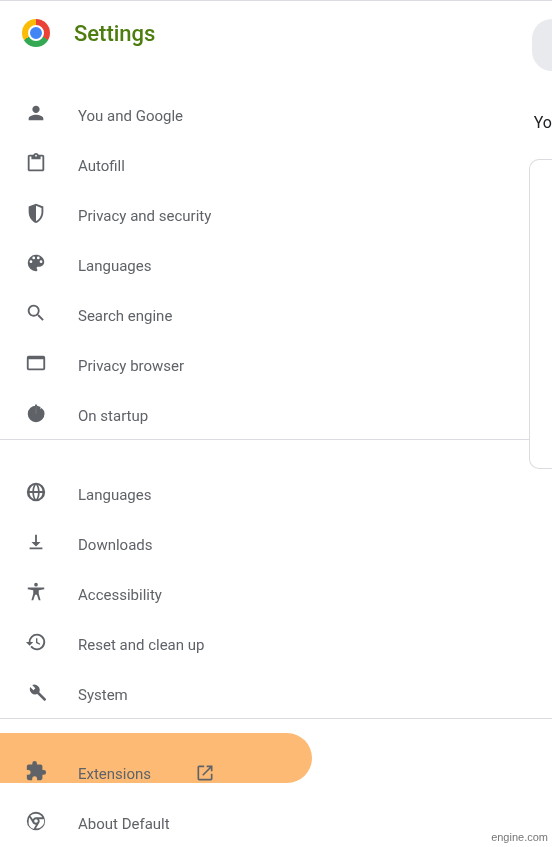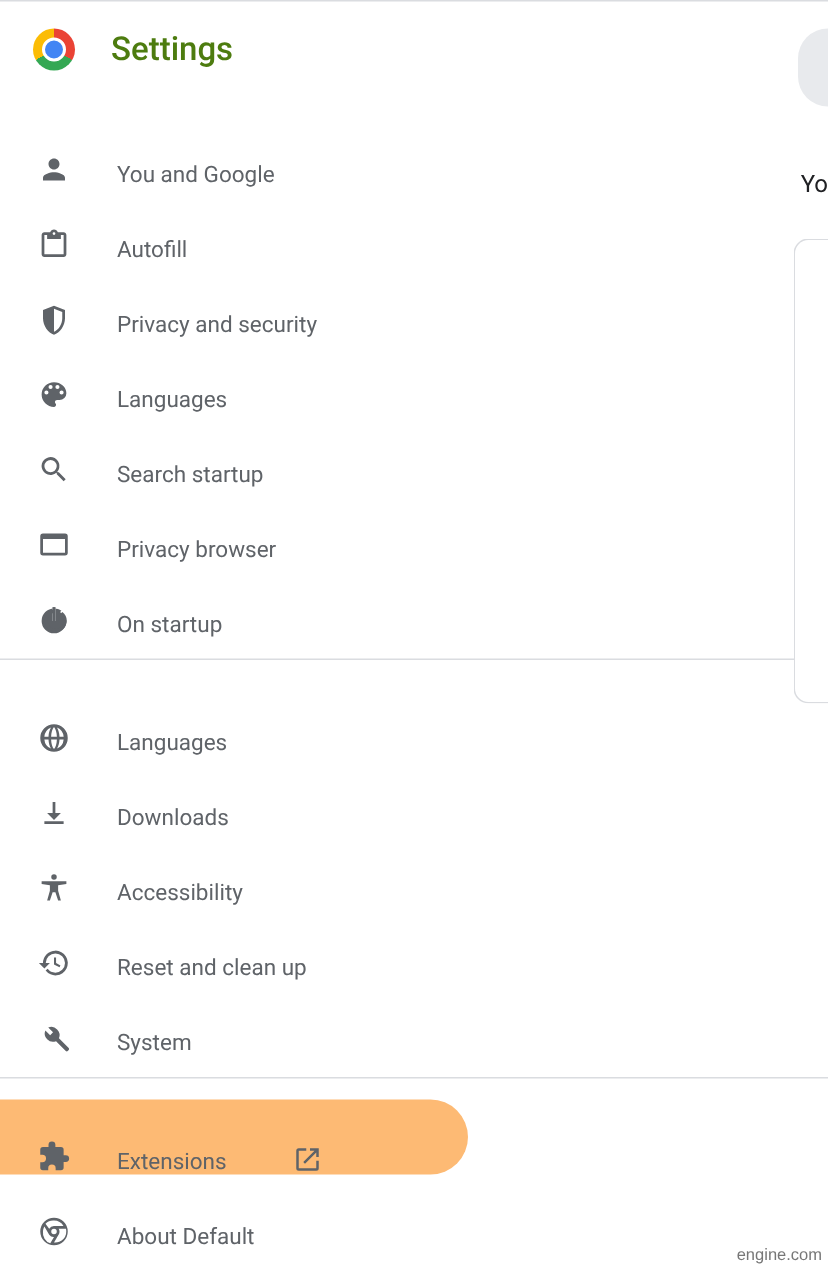--- a/index.html
+++ b/index.html
@@ -180,21 +180,21 @@
     </span>
     <span>Languages</span>
   </div>
 
   <div class="sidebar-item">
     <span class="icon">
       <svg viewBox="0 0 24 24">
           <path d="M15.5 14h-.8l-.3-.3a6.5 6.5 0 10-.7.7l.3.3v.8l5 5 1.5-1.5-5-5zm-6 0a4.5 4.5 0 110-9 4.5 4.5 0 010 9z"></path>
         </svg>
     </span>
-    <span>Search startup</span>
+    <span>Search engine</span>
   </div>
 
   <div class="sidebar-item">
     <span class="icon">
       <svg viewBox="0 0 24 24">
           <path d="M20 4H4a2 2 0 00-2 2v12a2 2 0 002 2h16a2 2 0 002-2V6a2 2 0 00-2-2zm0 14H4V8h16v10z"></path>
         </svg>
     </span>
     <span>Privacy browser</span>
   </div>

